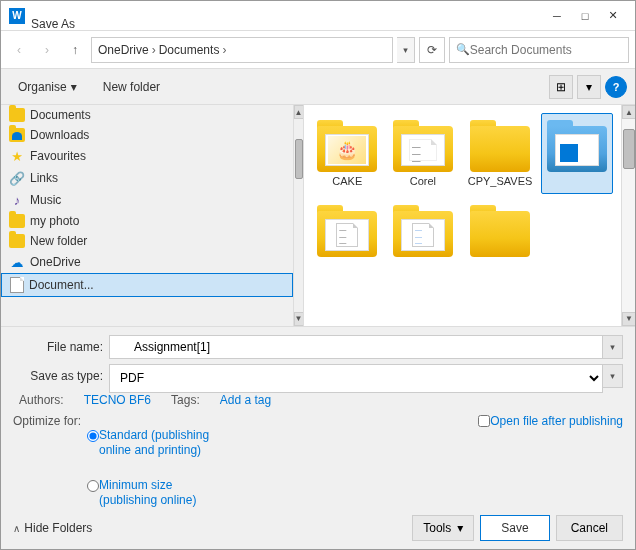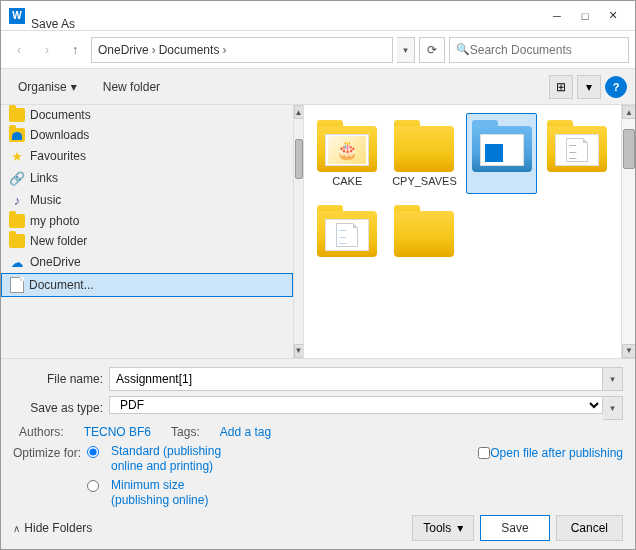--- a/index.html
+++ b/index.html
@@ -333,31 +333,31 @@
       text-align: right;
       font-size: 12px;
       color: #333;
       flex-shrink: 0;
     }
     .form-input {
       flex: 1;
       height: 24px;
       border: 1px solid #ccc;
       background: #fff;
-      padding: 0 6px;
+      padding: 0 24px;
       font-size: 12px;
     }
     .form-select-wrapper {
       flex: 1;
       height: 24px;
       display: flex;
     }
     .form-select {
       flex: 1;
-      height: 18px;
+      height: 29px;
       border: 1px solid #ccc;
       background: #fff;
       padding: 0 6px;
       font-size: 12px;
       cursor: pointer;
     }
     .form-dropdown-btn {
       width: 20px; height: 24px;
       border: 1px solid #ccc;
       border-left: none;
@@ -381,21 +381,21 @@
       font-size: 12px; color: #555;
       padding-top: 2px;
       flex-shrink: 0;
     }
     .radio-group {
       display: flex;
       flex-direction: column;
       gap: 3px;
     }
     .radio-item {
-      display: flex; align-items: flex-start; gap: 12px;
+      display: flex; align-items: flex-start; gap: 0; margin-top: 16px;
     }
     .radio-input {
       margin-top: 2px;
       width: 12px; height: 12px;
       flex-shrink: 0;
     }
     .radio-text {
       font-size: 12px; color: #0078d7; cursor: pointer; line-height: 1.3;
     }
     .options-btn {
@@ -601,20 +601,36 @@
           <div class="folder-tab"></div>
           <div class="folder-body">
             <div class="folder-overlay">
               <div class="folder-overlay-img" style="background:linear-gradient(135deg,#fff8e1,#ffe082);">🎂</div>
             </div>
           </div>
         </div>
         <span class="file-label">CAKE</span>
       </div>
 
+      <div class="file-item">
+        <div class="folder-icon-lg">
+          <div class="folder-tab"></div>
+          <div class="folder-body">
+            <div class="folder-overlay">
+              <div style="width:38px;height:28px;background:white;display:flex;align-items:center;justify-content:center;">
+                <div style="width:28px;height:22px;background:white;border:1px solid #eee;position:relative;">
+                  <div style="position:absolute;top:-1px;right:-1px;width:0;height:0;border-left:6px solid #ddd;border-top:6px solid white;"></div>
+                  <div style="margin:4px 2px;font-size:6px;color:#333;line-height:1.2;">──<br>──<br>──</div>
+                </div>
+              </div>
+            </div>
+          </div>
+        </div>
+        <span class="file-label">Corel</span>
+      </div>
 
 
       <div class="file-item">
         <div class="folder-icon-lg folder-plain">
           <div class="folder-tab"></div>
           <div class="folder-body"></div>
         </div>
         <span class="file-label">CPY_SAVES</span>
       </div>
 

